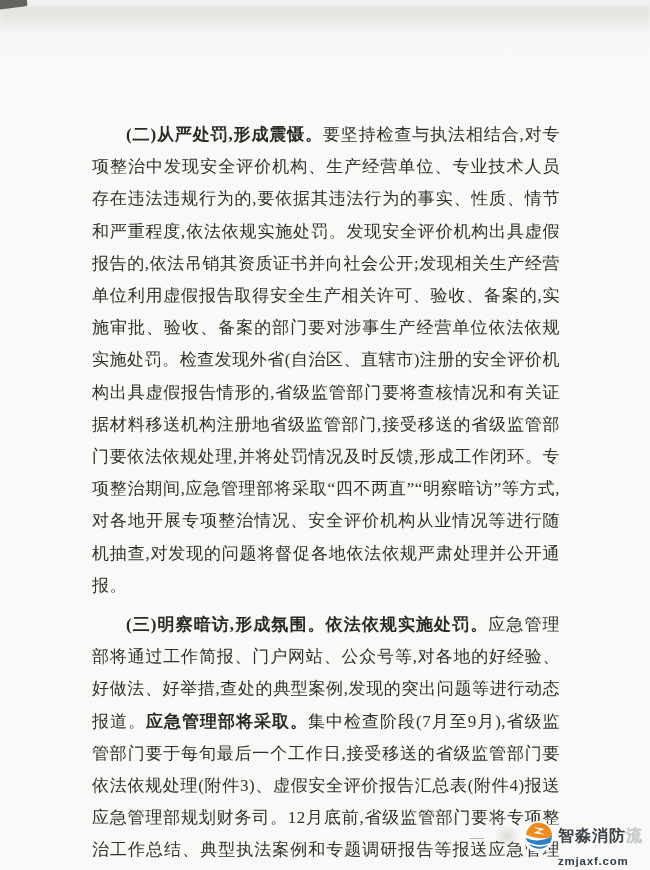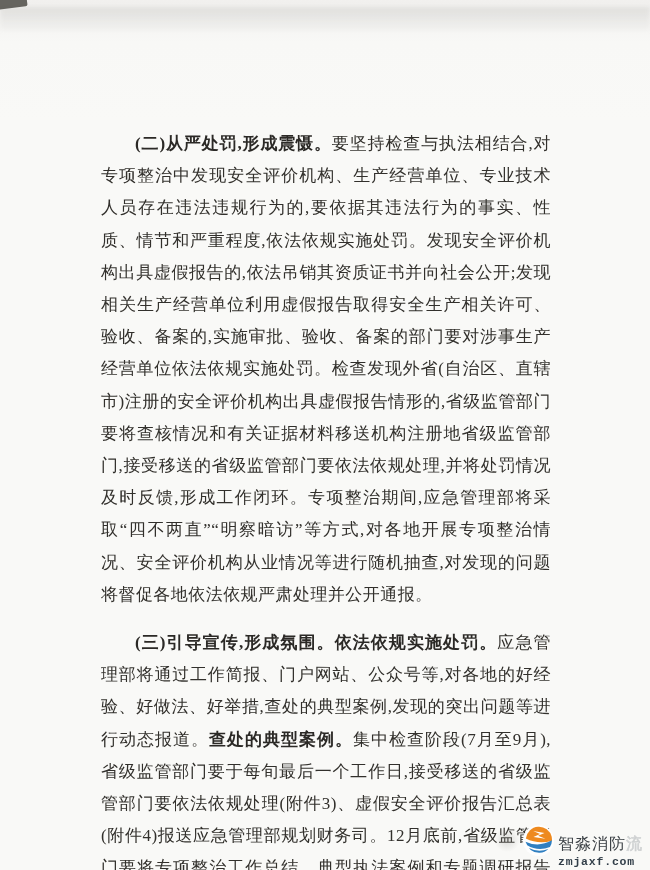--- a/index.html
+++ b/index.html
@@ -39,21 +39,21 @@
     top: 112px;
     left: 85px;
     width: 482px;
     color: #32302c;
     font-size: 17px;
     line-height: 32.2px;
     letter-spacing: 0.45px;
     text-align: justify;
   }
   .content p {
-    margin: 16px;
+    margin: 7px;
     text-indent: 2em;
   }
   .seg-bold {
     font-weight: 700;
     color: #2b2926;
   }
   
   .watermark {
     position: absolute;
     right: 7px;
@@ -79,51 +79,51 @@
     margin-right: 3px;
     flex: 0 0 auto;
   }
   .wm-text {
     display: flex;
     flex-direction: column;
     line-height: 1;
   }
   .wm-brand {
     font-family: "Liberation Sans", "DejaVu Sans", sans-serif;
-    font-weight: 400;
+    font-weight: 700;
     font-size: 16px;
     color: #3c4146;
     letter-spacing: 1px;
     white-space: nowrap;
     margin-top: 21px;
   }
   .wm-suffix {
     color: #d5d7d8;
     -webkit-text-stroke: 0.5px #c9cccd;
   }
   .wm-domain {
-    font-family: Liberation Mono, monospace;
+    font-family: Liberation Sans, sans-serif;
     font-weight: 700;
     font-size: 11.5px;
     color: #323e49;
     letter-spacing: 0.8px;
-    margin-top: 4px;
+    margin-top: 12px;
   }
 </style>
 </head>
 <body>
 
 <div class="page">
 
   <div class="top-shade"></div>
   <div class="corner-mark"></div>
 
   <div class="content" id="doc-content">
       <p><span class="seg-bold">(二)从严处罚,形成震慑。</span><span>要坚持检查与执法相结合,对专项整治中发现安全评价机构、生产经营单位、专业技术人员存在违法违规行为的,要依据其违法行为的事实、性质、情节和严重程度,依法依规实施处罚。发现安全评价机构出具虚假报告的,依法吊销其资质证书并向社会公开;发现相关生产经营单位利用虚假报告取得安全生产相关许可、验收、备案的,实施审批、验收、备案的部门要对涉事生产经营单位依法依规实施处罚。检查发现外省(自治区、直辖市)注册的安全评价机构出具虚假报告情形的,省级监管部门要将查核情况和有关证据材料移送机构注册地省级监管部门,接受移送的省级监管部门要依法依规处理,并将处罚情况及时反馈,形成工作闭环。专项整治期间,应急管理部将采取“四不两直”“明察暗访”等方式,对各地开展专项整治情况、安全评价机构从业情况等进行随机抽查,对发现的问题将督促各地依法依规严肃处理并公开通报。</span></p>
-      <p><span class="seg-bold">(三)引导宣传,形成氛围。</span><span class="seg-bold">依法依规实施处罚。</span><span>应急管理部将通过工作简报、门户网站、公众号等,对各地的好经验、好做法、好举措,查处的典型案例,发现的突出问题等进行动态报道。</span><span class="seg-bold">查处的典型案例。</span><span>集中检查阶段(7月至9月),省级监管部门要于每旬最后一个工作日,接受移送的省级监管部门要依法依规处理(附件3)、虚假安全评价报告汇总表(附件4)报送应急管理部规划财务司。12月底前,省级监管部门要将专项整治工作总结、典型执法案例和专题调研报告等报送应急管理部规划财务司。</span><span class="seg-bold">三是</span></p>
+      <p><span class="seg-bold">(三)明察暗访,形成氛围。</span><span class="seg-bold">依法依规实施处罚。</span><span>应急管理部将通过工作简报、门户网站、公众号等,对各地的好经验、好做法、好举措,查处的典型案例,发现的突出问题等进行动态报道。</span><span class="seg-bold">应急管理部将采取。</span><span>集中检查阶段(7月至9月),省级监管部门要于每旬最后一个工作日,接受移送的省级监管部门要依法依规处理(附件3)、虚假安全评价报告汇总表(附件4)报送应急管理部规划财务司。12月底前,省级监管部门要将专项整治工作总结、典型执法案例和专题调研报告等报送应急管理部规划财务司。</span><span class="seg-bold">三是</span></p>
     </div>
 
   <div class="watermark">
     <span class="wm-dash">—</span>
     <span class="wm-smudge"></span>
     <svg class="wm-logo" viewBox="0 0 34 34" aria-hidden="true">
       <circle cx="17" cy="17" r="16" fill="#fefefe"></circle>
       <path d="M4,15 A13.5,13.5 0 0 1 30.6,13.2 L31,17.2 Q17,21.5 4,15 Z" fill="#ee8a1f"></path>
       <path d="M3.6,18.2 Q17,24.5 30.9,16.8 A13.9,13.9 0 0 1 28.8,23.8 Q16,28.4 5.4,21.8 Z" fill="#2f7fc1"></path>
       <path d="M7.2,24.8 Q16.5,29.8 27.2,25.8 A13.9,13.9 0 0 1 9,26.8 Z" fill="#2f7fc1"></path>

